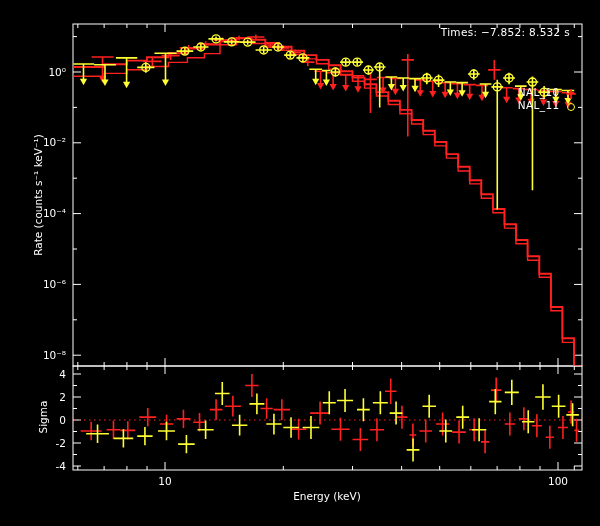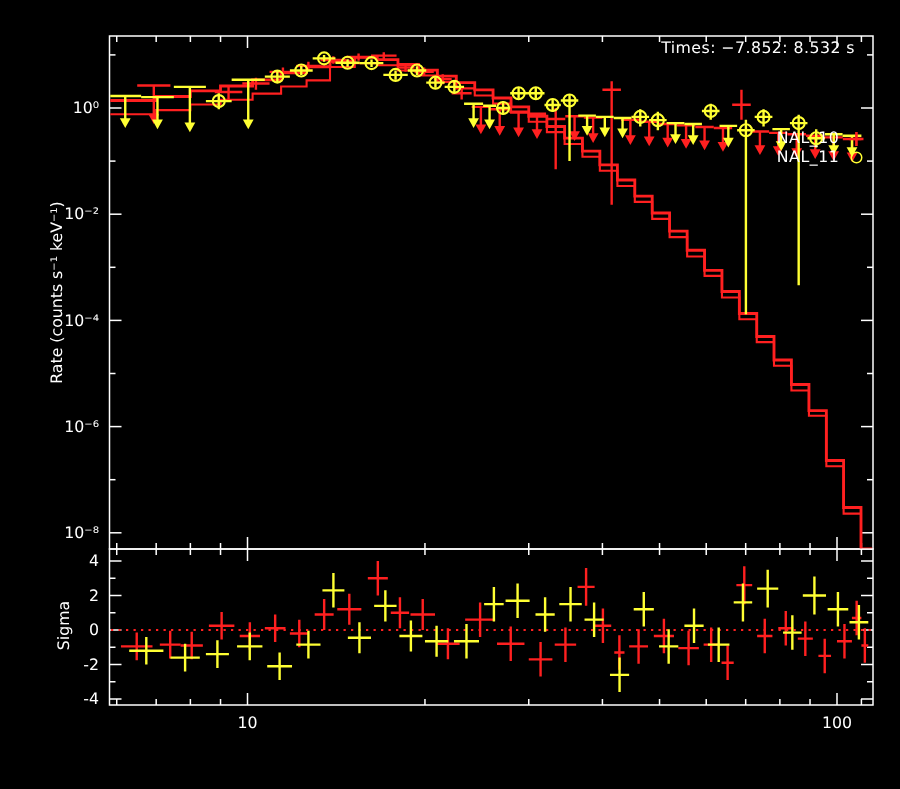--- a/index.html
+++ b/index.html
@@ -496,13 +496,14 @@
     <div class="leg-row">
       <span class="leg-label">NAL_11</span>
       <span class="leg-sym">
         <span class="circle-sym"></span>
       </span>
     </div>
   </div>
 
   <div id="rate-label" class="overlay">Rate (counts s⁻¹ keV⁻¹)</div>
   <div id="sigma-label" class="overlay">Sigma</div>
+  <div id="energy-label" class="overlay">Energy (keV)</div>
 </div>
 
 </body></html>

